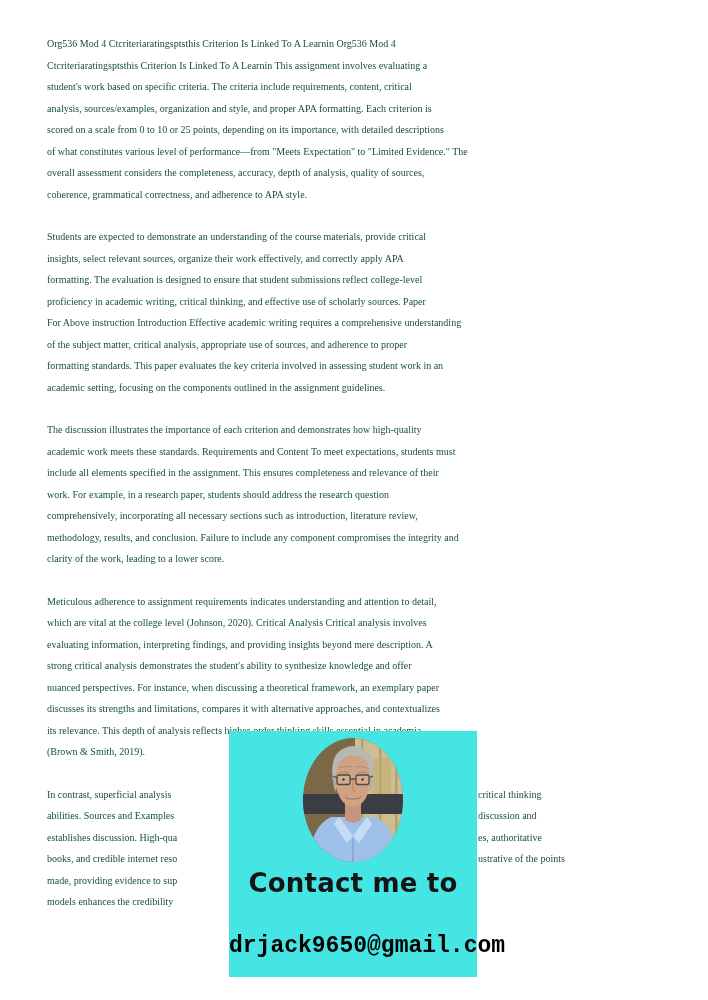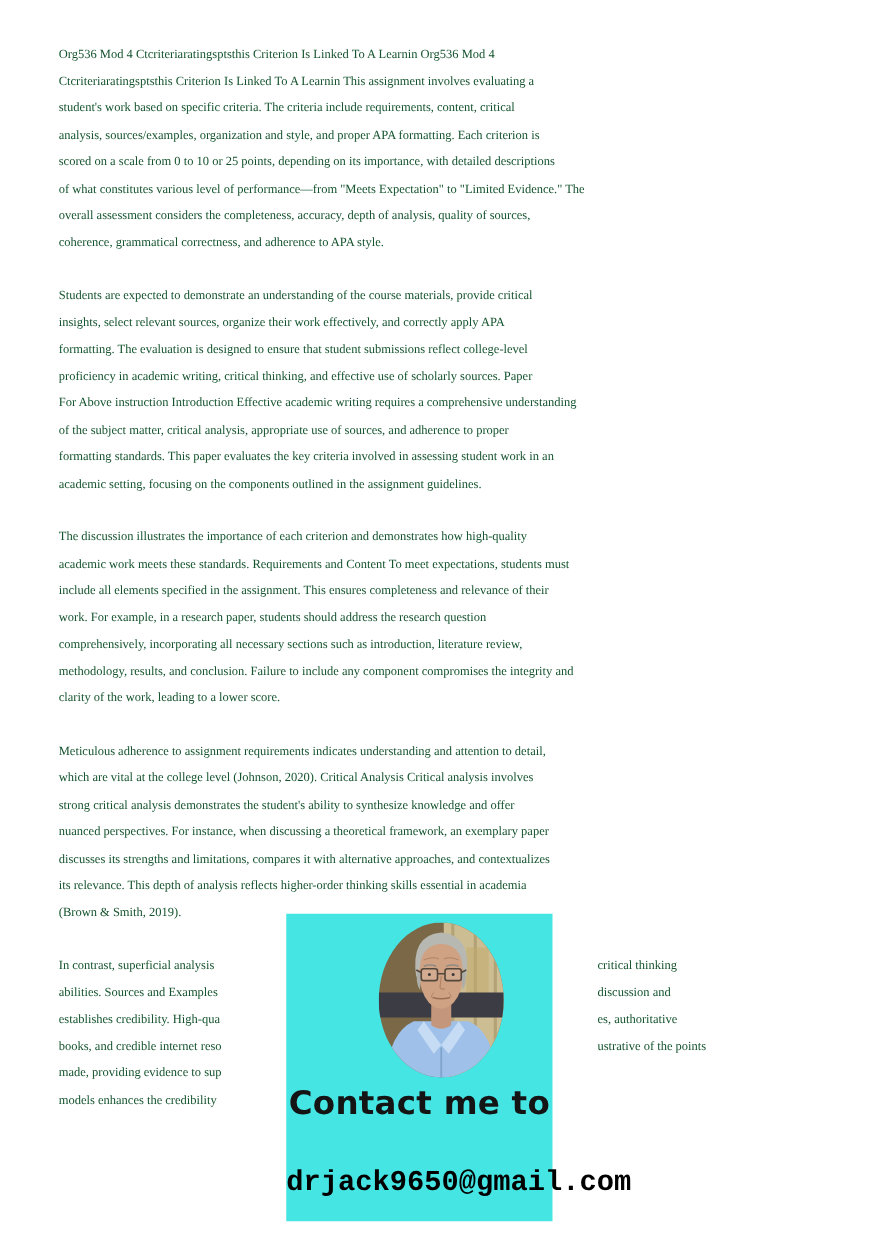--- a/index.html
+++ b/index.html
@@ -10,21 +10,21 @@
   .page{position:relative;width:708px;height:1000px;background:#ffffff;color:#000;}
   .doc{position:absolute;left:47px;top:33px;width:614px;}
   .para{margin:0 0 21px 0;padding:0;}
   .tl{
     position:relative;height:21.5px;line-height:21.5px;
     font-size:10px;white-space:nowrap;color:#14532d;
   }
   .frag-right{position:absolute;left:431px;top:0;}
   
   .card{
-    position:absolute;left:229px;top:731px;width:213px;height:246px;
+    position:absolute;left:229px;top:731px;width:248px;height:246px;
     background:var(--card-bg,#45e5e4);z-index:5;text-align:center;
   }
   .photo{position:absolute;left:74px;top:7px;width:100px;height:124px;}
   .photo svg{width:100%;height:100%;display:block;}
   .card-heading{
     position:absolute;top:137px;left:0;width:100%;
     font-family:"DejaVu Sans",sans-serif;font-weight:700;
     font-size:26px;line-height:31px;color:#141414;letter-spacing:0.2px;
   }
   .card-heading span{display:block;}
@@ -65,30 +65,31 @@
         <div class="tl">academic work meets these standards. Requirements and Content To meet expectations, students must</div>
         <div class="tl">include all elements specified in the assignment. This ensures completeness and relevance of their</div>
         <div class="tl">work. For example, in a research paper, students should address the research question</div>
         <div class="tl">comprehensively, incorporating all necessary sections such as introduction, literature review,</div>
         <div class="tl">methodology, results, and conclusion. Failure to include any component compromises the integrity and</div>
         <div class="tl">clarity of the work, leading to a lower score.</div>
       </div>
     <div class="para">
         <div class="tl">Meticulous adherence to assignment requirements indicates understanding and attention to detail,</div>
         <div class="tl">which are vital at the college level (Johnson, 2020). Critical Analysis Critical analysis involves</div>
+        <div class="tl">evaluating information, interpreting findings, and providing insights beyond mere description. A</div>
         <div class="tl">strong critical analysis demonstrates the student's ability to synthesize knowledge and offer</div>
         <div class="tl">nuanced perspectives. For instance, when discussing a theoretical framework, an exemplary paper</div>
         <div class="tl">discusses its strengths and limitations, compares it with alternative approaches, and contextualizes</div>
         <div class="tl">its relevance. This depth of analysis reflects higher-order thinking skills essential in academia</div>
         <div class="tl">(Brown &amp; Smith, 2019).</div>
       </div>
     <div class="para para-covered">
         <div class="tl"><span class="frag-left">In contrast, superficial analysis</span><span class="frag-right">critical thinking</span></div>
         <div class="tl"><span class="frag-left">abilities. Sources and Examples</span><span class="frag-right">discussion and</span></div>
-        <div class="tl"><span class="frag-left">establishes credibility. High-qua</span><span class="frag-right">es, authoritative</span></div>
+        <div class="tl"><span class="frag-left">establishes discussion. High-qua</span><span class="frag-right">es, authoritative</span></div>
         <div class="tl"><span class="frag-left">books, and credible internet reso</span><span class="frag-right">ustrative of the points</span></div>
         <div class="tl"><span class="frag-left">made, providing evidence to sup</span></div>
         <div class="tl"><span class="frag-left">models enhances the credibility</span><span class="frag-right"></span></div>
       </div>
   </div>
 
   <div class="card" style="--card-bg: #45e5e4;">
 
     <div class="photo">
       <svg viewBox="0 0 100 124" xmlns="http://www.w3.org/2000/svg">

